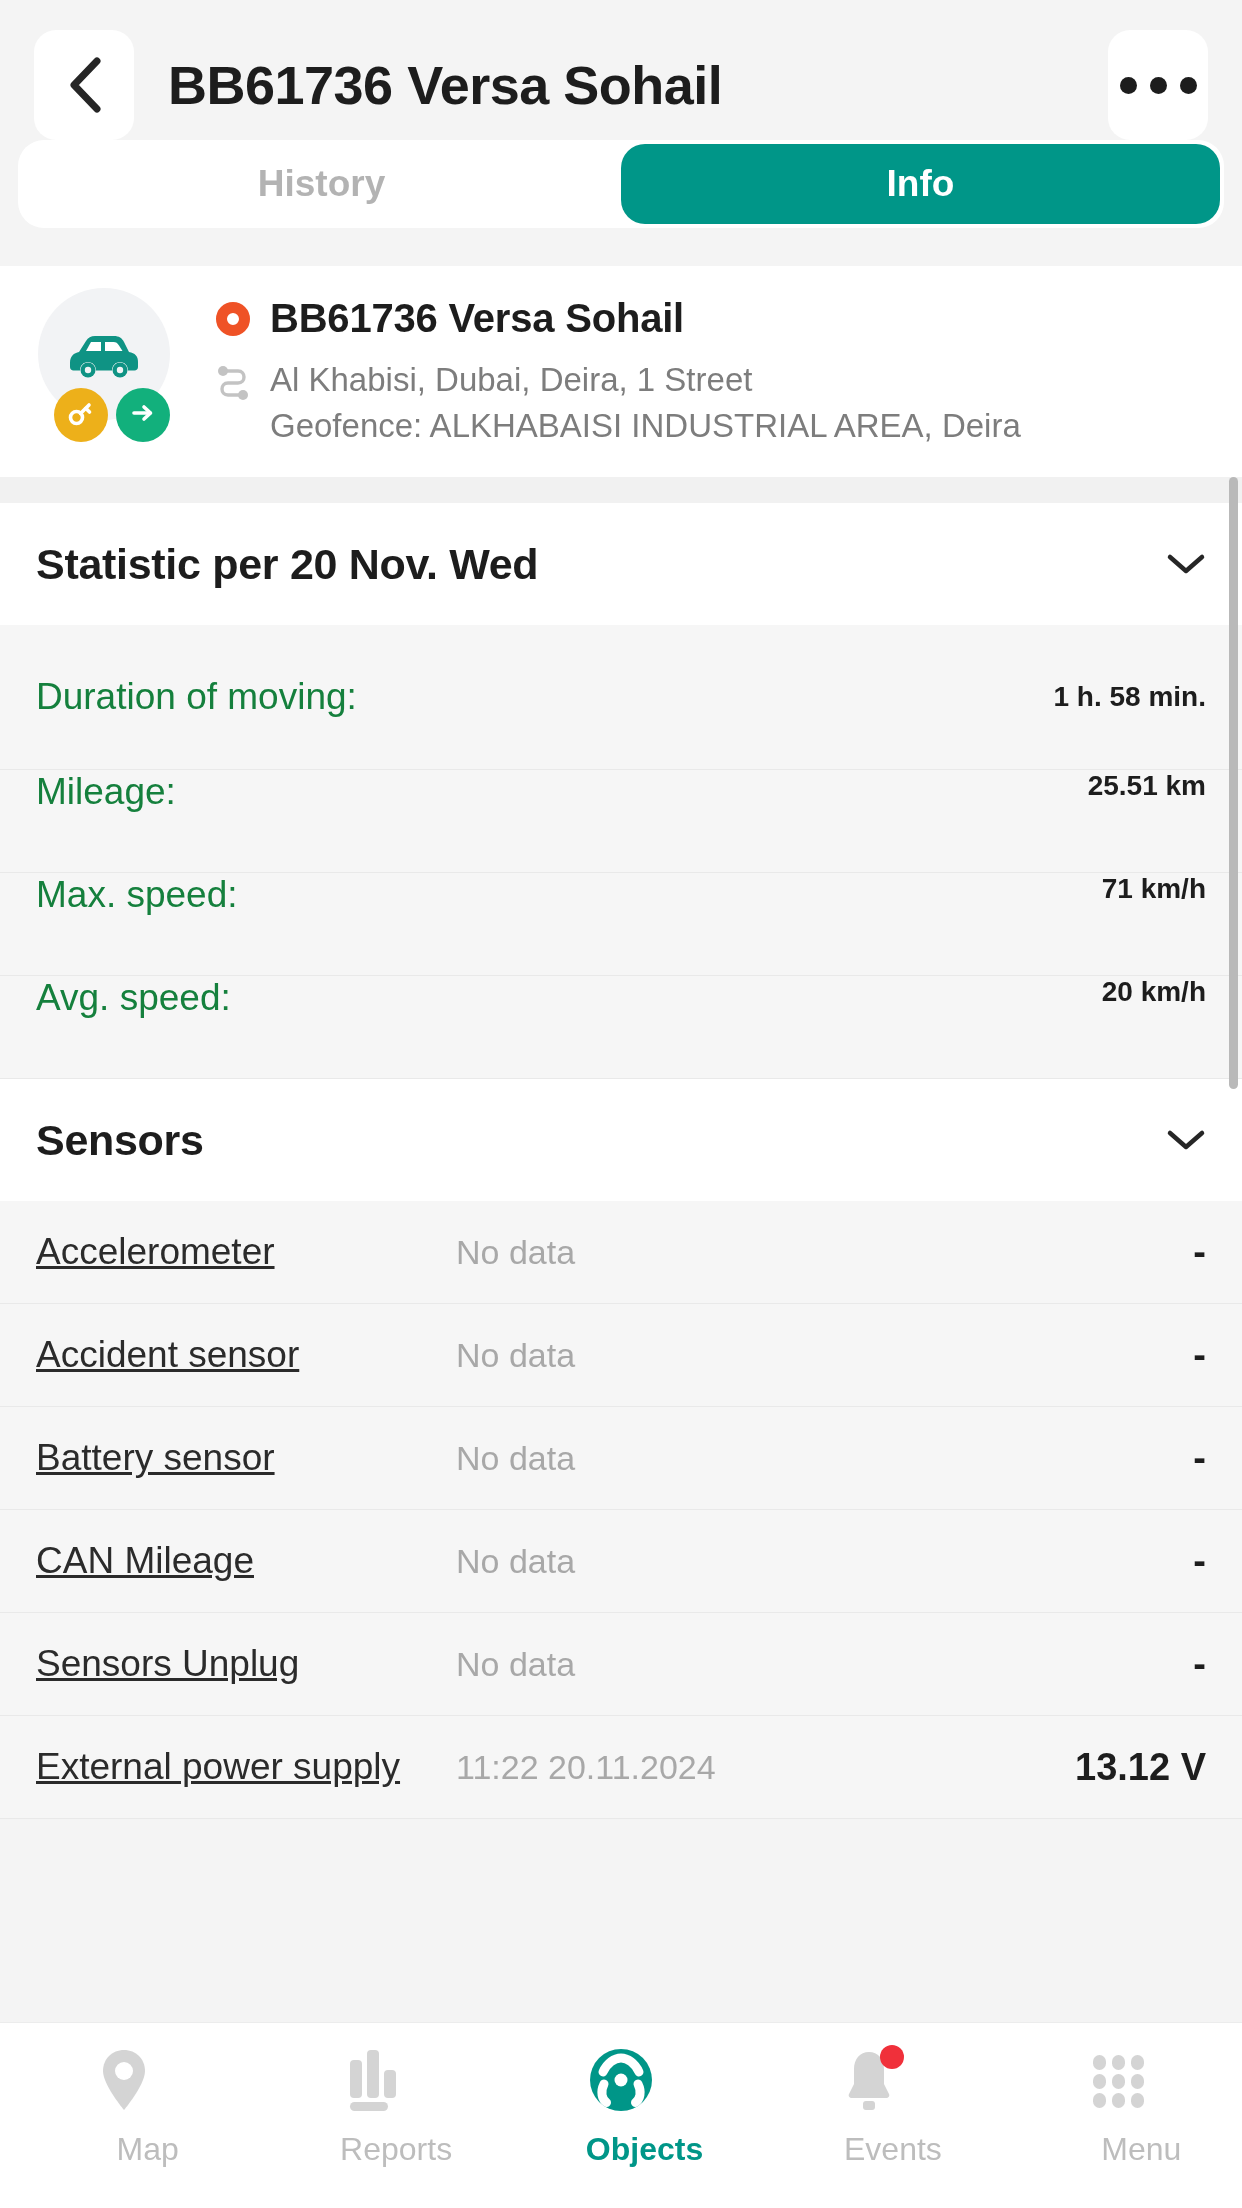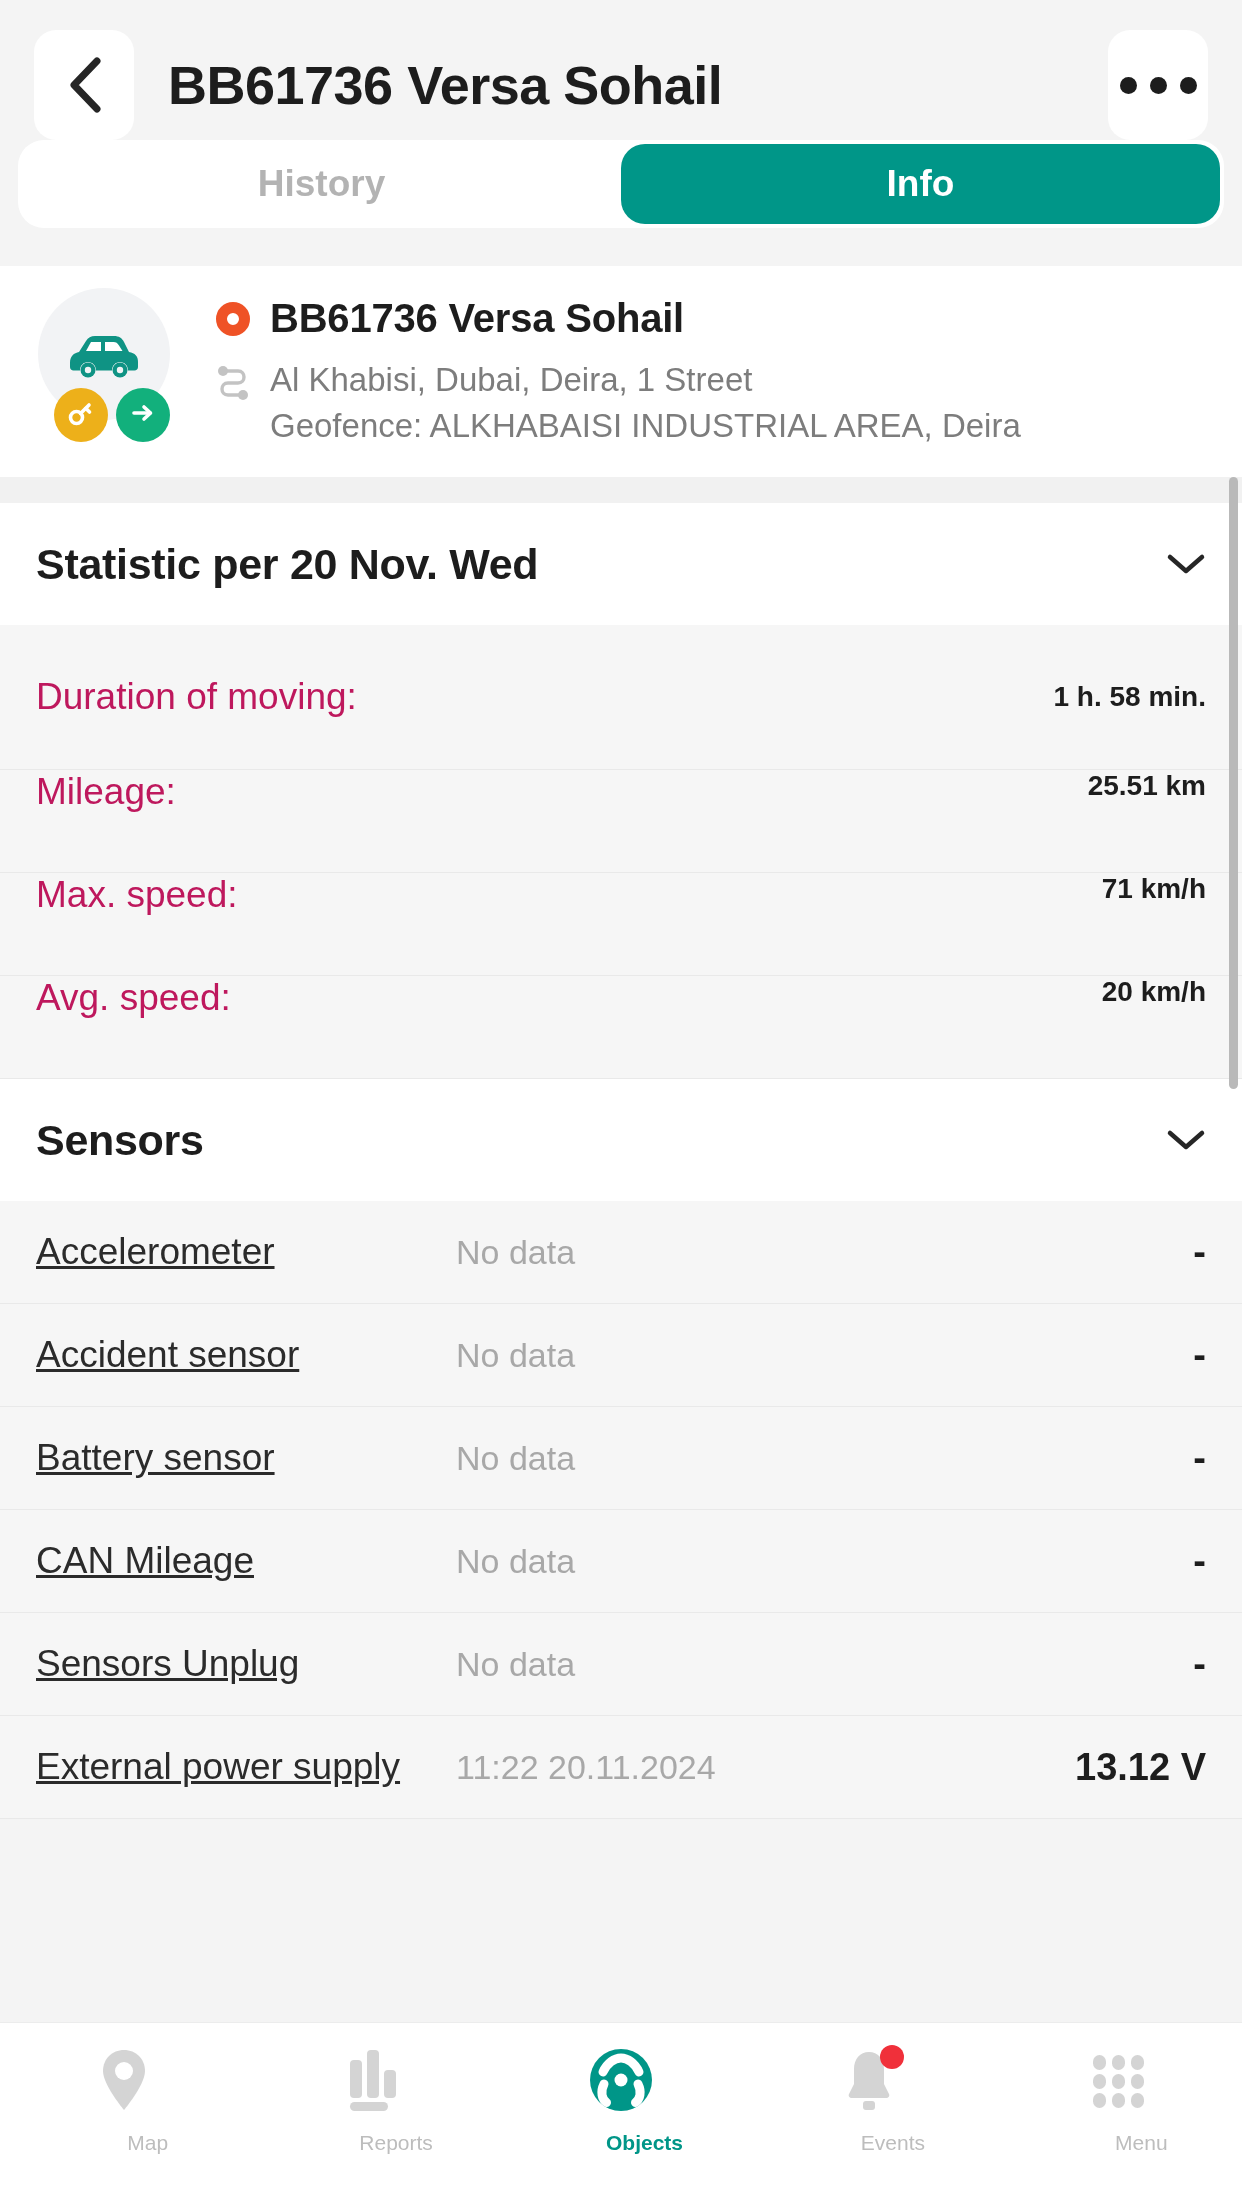--- a/index.html
+++ b/index.html
@@ -85,21 +85,21 @@
   .section-head .title { font-size:43px; font-weight:700; color:#1d1d1d; letter-spacing:-0.3px; }
   .chev-down { width:40px; height:24px; }
 
   .rows { background:#f6f6f6; }
   .row {
     display:flex; align-items:flex-start; justify-content:space-between;
     padding:0 36px; min-height:103px; border-bottom:1px solid #e9e9e9;
     background:#f6f6f6;
   }
   .row.tall { min-height:145px; align-items:center; }
-  .row .label { font-size:37px; color:#be185d; line-height:1.2; max-width:430px; }
+  .row .label { font-size:37px; color:#15803d; line-height:1.2; max-width:430px; }
   .row .value { font-size:28px; font-weight:700; color:#1d1d1d; text-align:right; }
 
   .srow { display:flex; align-items:center; padding:0 36px; min-height:103px;
           border-bottom:1px solid #e9e9e9; background:#f6f6f6; }
   .srow .sname { font-size:37px; color:#2b2b2b; flex:0 0 420px;text-decoration:underline; }
   .srow .sdate { font-size:34px; color:#a8a8a8; flex:1 1 auto; }
   .srow .sval { font-size:38px; font-weight:700; color:#1d1d1d; text-align:right; flex:0 0 auto; min-width:40px; }
   .srow .sval.dash { font-weight:700; }
 
   .scrollbar {
@@ -110,21 +110,21 @@
   
   .nav {
     flex:0 0 186px; height:186px; background:#ffffff;
     display:flex; align-items:flex-start; border-top:1px solid #ececec;
   }
   .nav-item {
     flex:1 1 20%; display:flex; flex-direction:column; align-items:center;
     padding-top:22px; gap:16px; position:relative;
   }
   .nav-icon { height:70px; display:flex; align-items:center; justify-content:center; position:relative; }
-  .nav-label { font-size:21px; color:#bdbdbd;margin-left:47px; }
+  .nav-label { font-size:32px; color:#bdbdbd;margin-left:47px; }
   .nav-item.active .nav-label { color:#009688; font-weight:700; }
   .badge-dot {
     position:absolute; top:0px; right:-6px; width:24px; height:24px;
     border-radius:50%; background:#f0303a;
   }
 </style>
 </head>
 <body>
 
 <div class="screen">

